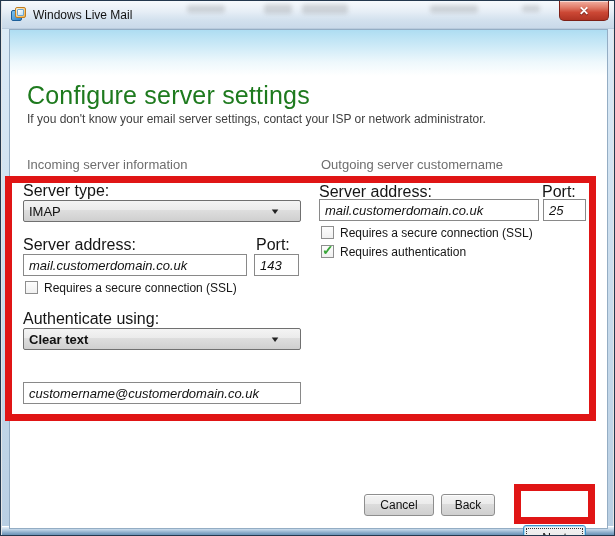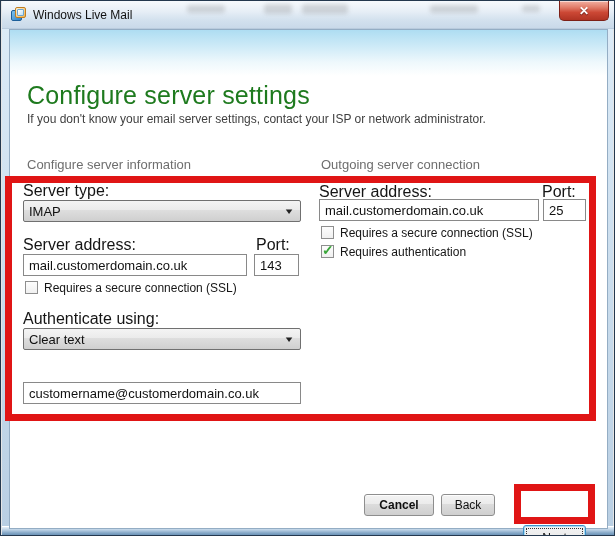--- a/index.html
+++ b/index.html
@@ -40,26 +40,26 @@
     border:1px solid #94adc4;
   }
   .sky{position:absolute;left:0;top:0;width:100%;height:46px;
     background:linear-gradient(180deg,#aeddf2 0%,#cdeaf7 35%,#eef8fc 70%,#ffffff 100%);}
   .page-title{position:absolute;left:26px;top:80px;font-size:25px;letter-spacing:.2px;}
   .page-subtitle{position:absolute;left:26px;top:111px;font-size:12px;color:#3f3f3f;}
   .section-header{position:absolute;font-size:13px;color:#6e6e6e;}
   .label{position:absolute;font-size:16px;color:#151515;white-space:nowrap;}
   .text-input{
     position:absolute;height:22px;border:1px solid #898989;background:#fff;
-    font-size:13px;color:#111;padding:0 5px;outline:none;
+    font-size:13px;color:#111;padding:0 5px;outline:none;font-style:italic;
   }
   .dropdown{
     position:absolute;height:22px;border:1px solid #707070;border-radius:2px;
     background:linear-gradient(180deg,#f4f4f4 0%,#ebebeb 45%,#dedede 46%,#cfcfcf 100%);
-    display:flex;align-items:center;justify-content:space-between;padding:0 7px 0 5px;
+    display:flex;align-items:center;justify-content:space-between;padding:0 21px 0 5px;
   }
   .dd-text{font-size:13px;color:#111;}
   .dd-arrow{font-size:8px;color:#222;transform:scaleX(1.4);}
   .checkbox-row{position:absolute;display:flex;align-items:flex-start;gap:6px;}
   .checkbox{
     width:13px;height:13px;border:1px solid #8e8e8e;background:linear-gradient(180deg,#fdfdfd,#f0f0f0);
     position:relative;flex:0 0 auto;
   }
   .checkbox .check{position:absolute;left:0;top:-4px;font-size:14px;font-weight:bold;color:#3aa63a;}
   .cb-label{font-size:12px;color:#151515;white-space:nowrap;}
@@ -102,41 +102,41 @@
   <div class="frame-side frame-right"></div>
   <div class="frame-bottom"></div>
 
   <div class="content">
     <div class="sky"></div>
   </div>
 
   <div class="page-title" style="color:#1e7a1e;">Configure server settings</div>
   <div class="page-subtitle">If you don't know your email server settings, contact your ISP or network administrator.</div>
 
-  <div class="section-header" style="left:26px;top:156px;">Configure server information</div>
-  <div class="section-header" style="left:320px;top:156px;">Outgoing server connection</div>
+  <div class="section-header" style="left:26px;top:156px;">Incoming server information</div>
+  <div class="section-header" style="left:320px;top:156px;">Outgoing server customername</div>
 
   <div class="label" style="left:22px;top:181px;">Server type:</div>
   <div class="dropdown" style="left:22px;top:199px;width:278px;">
     <span class="dd-text">IMAP</span>
     <span class="dd-arrow">▼</span>
   </div>
 
   <div class="label" style="left:22px;top:235px;">Server address:</div>
   <div class="label" style="left:255px;top:235px;">Port:</div>
   <input class="text-input" style="left: 22px; top: 253px; width: 224px;" readonly="" value="mail.customerdomain.co.uk">
   <input class="text-input" style="left: 253px; top: 253px; width: 45px;" readonly="" value="143">
 
   <div class="checkbox-row" style="left:24px;top:280px;">
     <span class="checkbox"></span>
     <span class="cb-label">Requires a secure connection (SSL)</span>
   </div>
 
   <div class="label" style="left:22px;top:309px;">Authenticate using:</div>
-  <div class="dropdown" style="left:22px;top:327px;width:278px;">
+  <div class="dropdown" style="left:22px;top:327px;width:278px;font-weight:bold;">
     <span class="dd-text">Clear text</span>
     <span class="dd-arrow">▼</span>
   </div>
 
   <input class="text-input" style="left: 22px; top: 381px; width: 278px;" readonly="" value="customername@customerdomain.co.uk">
 
   <div class="label" style="left:318px;top:182px;">Server address:</div>
   <div class="label" style="left:541px;top:182px;">Port:</div>
   <input class="text-input" style="left: 318px; top: 198px; width: 220px;" readonly="" value="mail.customerdomain.co.uk">
   <input class="text-input" style="left: 542px; top: 198px; width: 43px;" readonly="" value="25">
@@ -145,20 +145,20 @@
     <span class="checkbox"></span>
     <span class="cb-label">Requires a secure connection (SSL)</span>
   </div>
   <div class="checkbox-row" style="left:320px;top:244px;">
     <span class="checkbox">
       <span class="check">✓</span>
     </span>
     <span class="cb-label">Requires authentication</span>
   </div>
 
-  <button class="win-btn" style="left:363px;top:493px;width:70px;font-weight:bold;">Cancel</button>
+  <button class="win-btn" style="left:363px;top:493px;width:70px;">Cancel</button>
   <button class="win-btn" style="left:440px;top:493px;width:54px;">Back</button>
   <button class="win-btn focused" style="left:522px;top:492px;width:63px;">Next</button>
 
   <div class="annotation" style="left:4px;top:175px;width:591px;height:245px;"></div>
   <div class="annotation" style="left:513px;top:483px;width:81px;height:40px;"></div>
 
 </div>
 
 </body></html>

